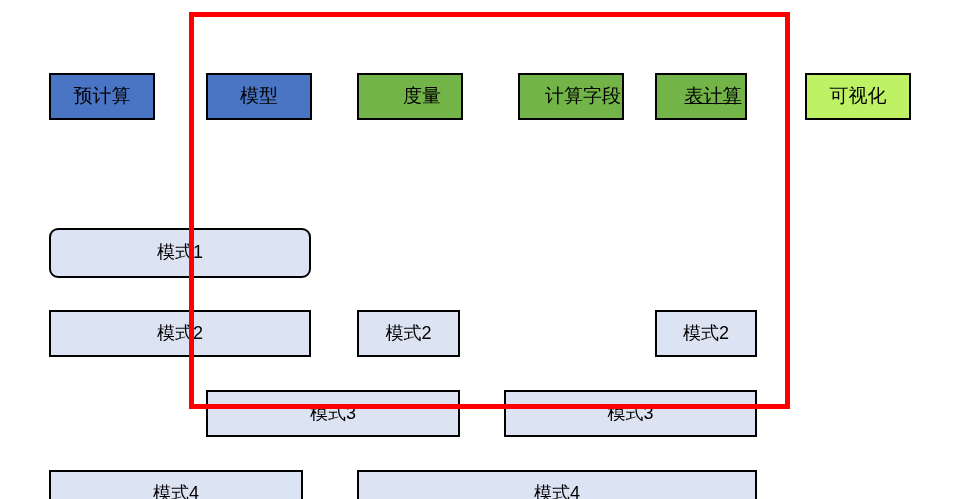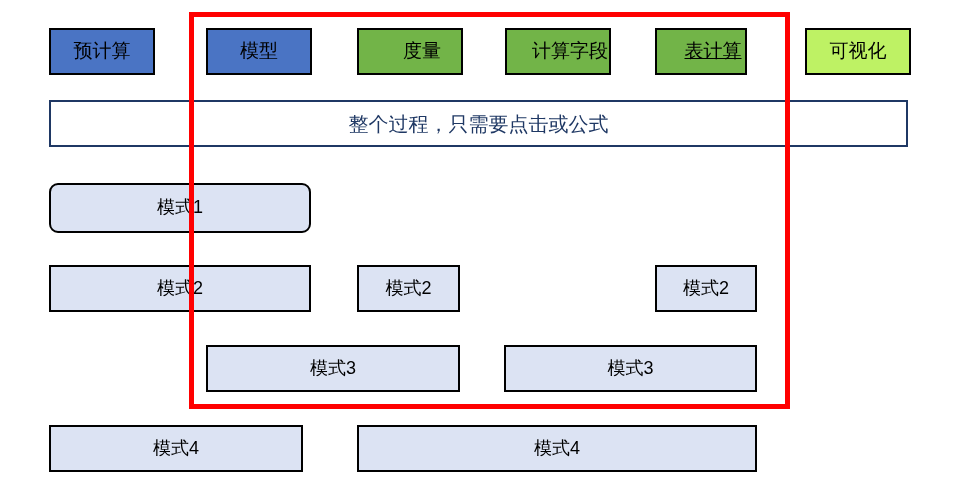--- a/index.html
+++ b/index.html
@@ -22,20 +22,21 @@
   
   .node {
     position: absolute;
     box-sizing: border-box;
     display: flex;
     align-items: center;
     justify-content: center;
     text-align: center;
     line-height: 1.1;
     white-space: nowrap;
+    margin-top: 45px;
   }
 
   
   .chip {
     border: 2px solid #000000;
     font-size: 19px;
     color: #000000;
     font-weight: 400;
   }
   .chip.blue   { background: #4a74c4; }
@@ -69,28 +70,25 @@
 </style>
 </head>
 <body>
 
 <div id="canvas">
 
   <div id="pipeline-layer">
       <div class="node chip blue" style="left: 49px; top: 28px; width: 106px; height: 47px;">预计算</div>
       <div class="node chip blue" style="left: 206px; top: 28px; width: 106px; height: 47px;">模型</div>
       <div class="node chip green" style="left: 357px; top: 28px; width: 106px; height: 47px;">度量</div>
-      <div class="node chip green" style="left: 505px; top: 28px; width: 106px; height: 47px;">计算字段</div>
+      <div class="node chip green" style="left: 518px; top: 28px; width: 106px; height: 47px;">计算字段</div>
       <div class="node chip green" style="left: 655px; top: 28px; width: 92px; height: 47px; text-decoration: underline;">表计算</div>
       <div class="node chip orange" style="left: 805px; top: 28px; width: 106px; height: 47px;">可视化</div>
     </div>
 
-  <div class="node caption-bar" id="caption-bar" style="left: 49px; top: 100px; width: 859px; height: 47px;">
-    <span>整个过程，只需要点击或公式</span>
-  </div>
 
   <div id="modes-layer">
       <div class="node mode-box" style="left: 49px; top: 183px; width: 262px; height: 50px; border-radius: 9px;">模式1</div>
       <div class="node mode-box" style="left: 49px; top: 265px; width: 262px; height: 47px;">模式2</div>
       <div class="node mode-box" style="left: 357px; top: 265px; width: 103px; height: 47px;">模式2</div>
       <div class="node mode-box" style="left: 655px; top: 265px; width: 102px; height: 47px;">模式2</div>
       <div class="node mode-box" style="left: 206px; top: 345px; width: 254px; height: 47px;">模式3</div>
       <div class="node mode-box" style="left: 504px; top: 345px; width: 253px; height: 47px;">模式3</div>
       <div class="node mode-box" style="left: 49px; top: 425px; width: 254px; height: 47px;">模式4</div>
       <div class="node mode-box" style="left: 357px; top: 425px; width: 400px; height: 47px;">模式4</div>

